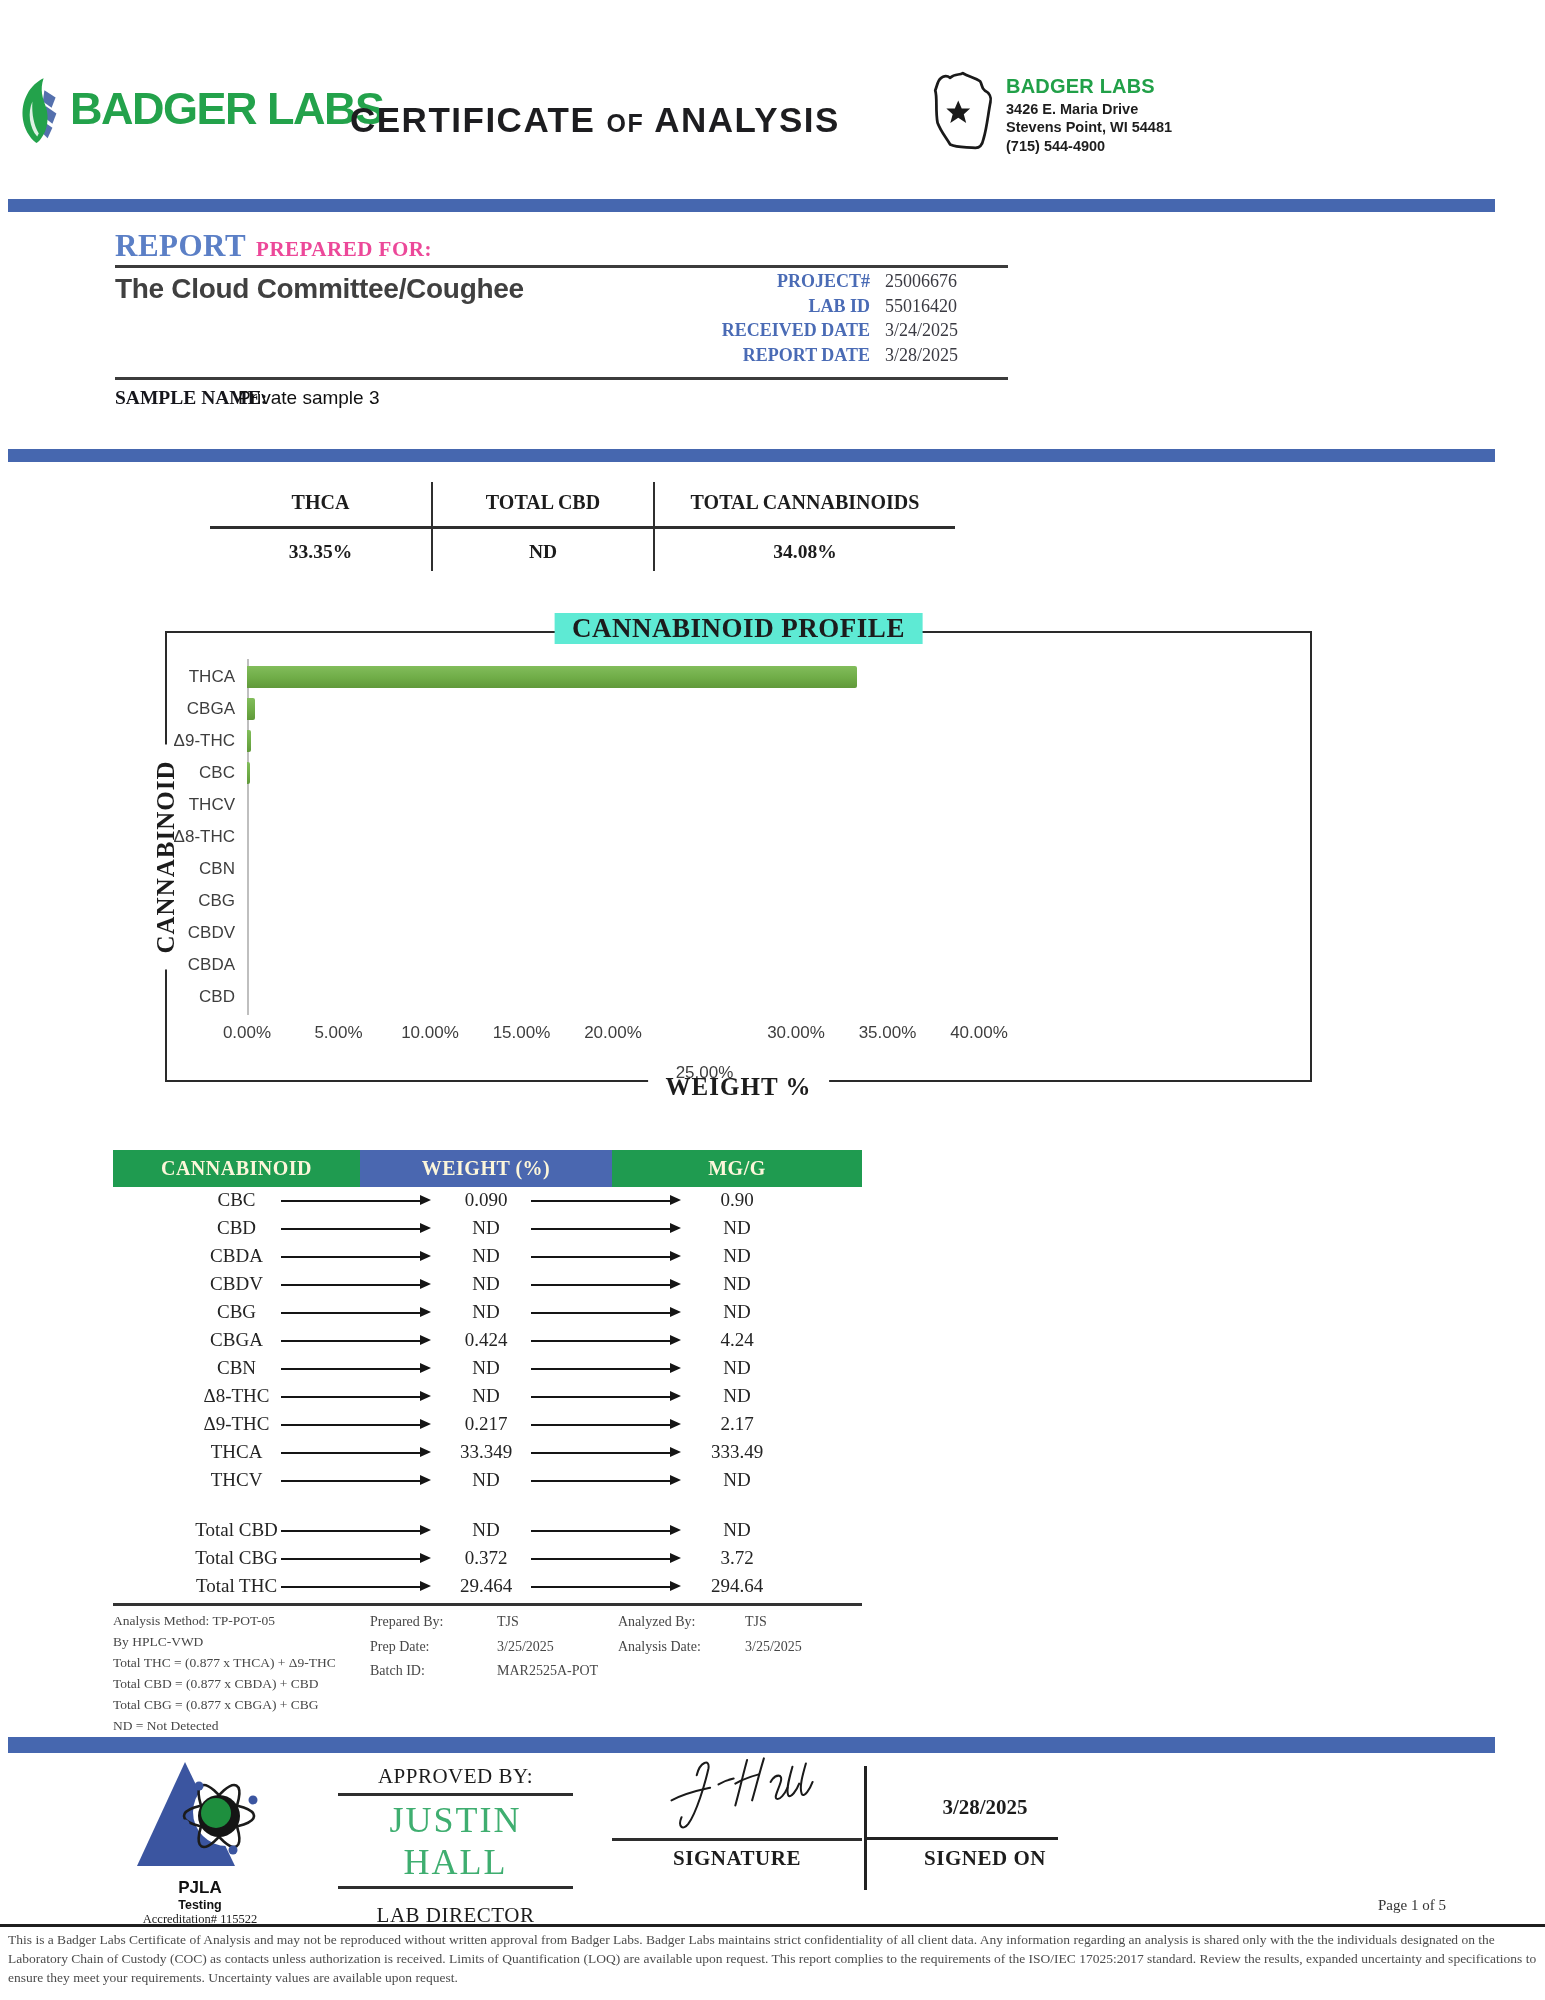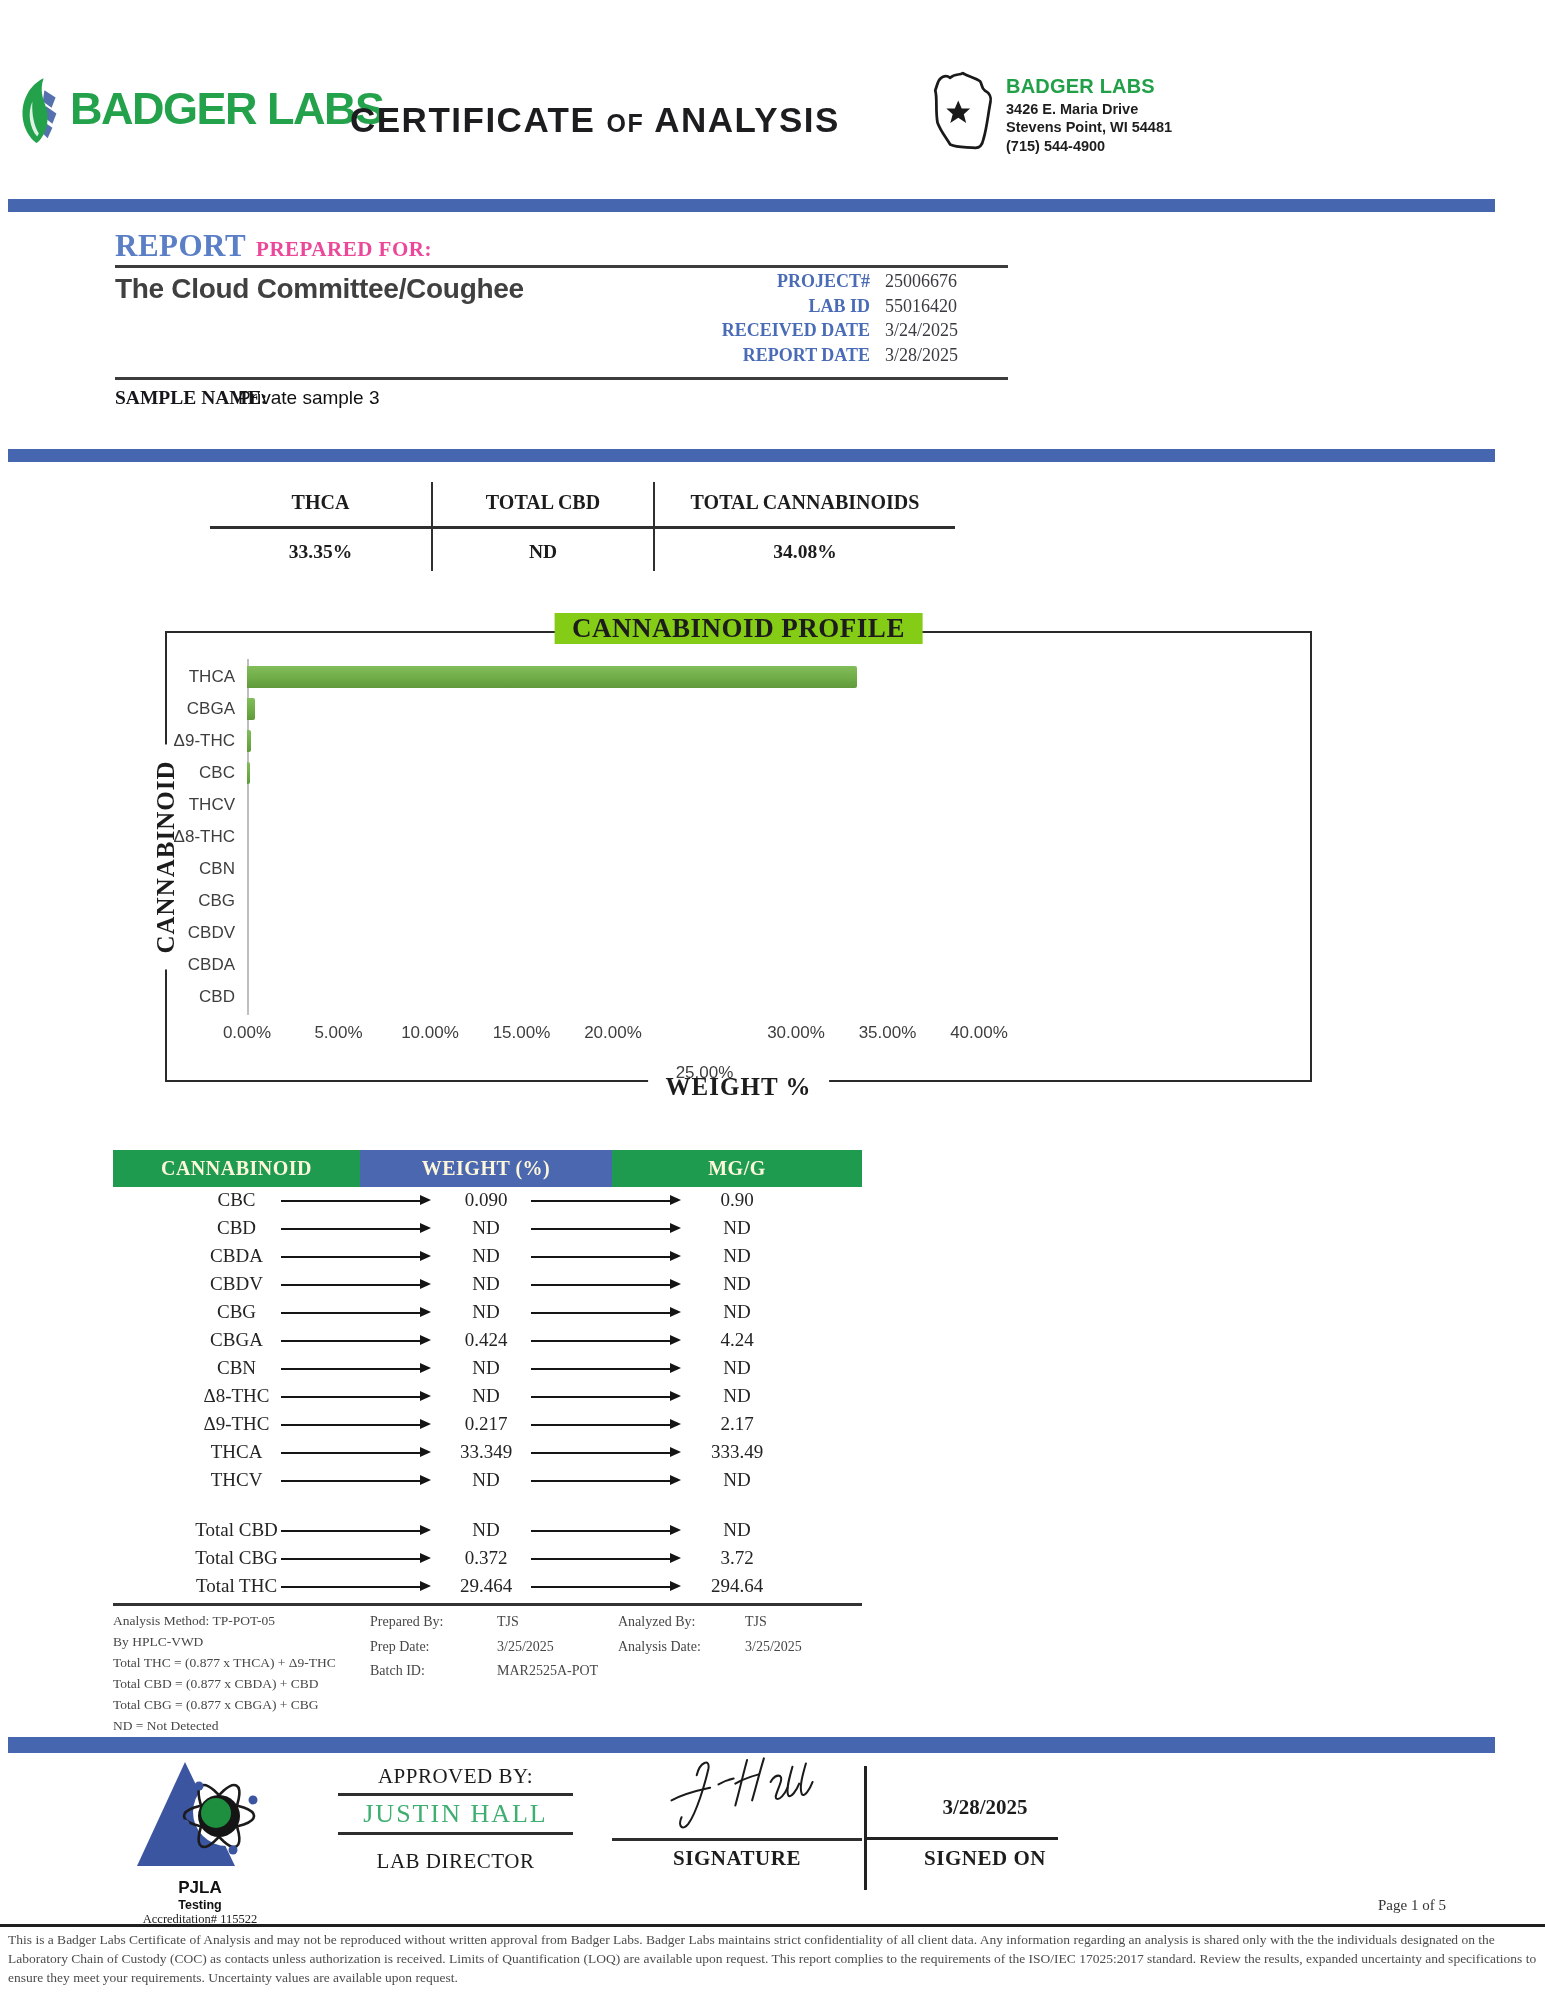--- a/index.html
+++ b/index.html
@@ -30,21 +30,21 @@
   #sample-name{left:238px;top:387px;font-size:19px;color:#101010;}
 
   
   #summary-table{left:210px;top:482px;width:745px;display:grid;grid-template-columns:223px 222px 300px;}
   .sum-h{font-size:20px;font-weight:700;text-align:center;padding-top:9px;height:35px;border-bottom:3px solid #2f2f2f;}
   .sum-v{font-size:19.5px;font-weight:700;text-align:center;padding-top:12px;height:30px;}
   .sum-br{border-right:2.2px solid #2f2f2f;}
 
   
   #chart-box{left:165px;top:631px;width:1143px;height:447px;border:2px solid #2a2a2a;}
-  #chart-title{top:-20px;left:50%;transform:translateX(-50%);background:#84cc16;padding:0 18px;
+  #chart-title{top:-20px;left:50%;transform:translateX(-50%);background:#5eead4;padding:0 18px;
                font-size:27px;font-weight:700;letter-spacing:.5px;white-space:nowrap;}
   #chart-ylabel{top:50%;left:-1px;transform:translate(-50%,-50%) rotate(-90deg);background:#fff;
                 padding:0 16px;font-size:25px;font-weight:700;letter-spacing:1px;white-space:nowrap;}
   #chart-xlabel{bottom:-21px;left:50%;transform:translateX(-50%);background:#fff;padding:0 18px;
                 font-size:25px;font-weight:700;letter-spacing:1px;white-space:nowrap;}
   #chart-axis{left:80px;top:26px;width:1.5px;height:356px;background:#bfbfbf;}
   #chart-rows{left:0;top:28px;width:100%;}
   .c-row{display:flex;align-items:center;height:32px;}
   .c-cat{width:68px;padding-right:12px;text-align:right;font-family:"Liberation Sans",sans-serif;
          font-size:17px;color:#3e3e3e;}
@@ -84,21 +84,21 @@
   .fn-value{display:inline-block;}
 
   
   #pjla-block{left:95px;top:1760px;width:210px;text-align:center;}
   #pjla-org{font-size:17px;font-weight:700;font-family:"Liberation Sans",sans-serif;color:#101010;margin-top:2px;}
   #pjla-testing{font-size:12.5px;font-weight:700;font-family:"Liberation Sans",sans-serif;color:#101010;}
   #pjla-accred{font-size:12.5px;color:#222;}
   #approved-block{left:338px;top:1764px;width:235px;text-align:center;}
   #approved-label{font-size:21px;padding-bottom:4px;color:#1c1c1c;letter-spacing:.5px;}
   .thick-line{height:3px;background:#2e2e2e;}
-  #approver-name{font-size:26px;letter-spacing:2px;color:#3fae70;padding:3px 0;}
+  #approver-name{font-size:36px;letter-spacing:2px;color:#3fae70;padding:3px 0;}
   #approver-title{font-size:21px;padding-top:14px;letter-spacing:.5px;}
   #sig-block{left:612px;top:1750px;width:250px;text-align:center;}
   #sig-label{font-size:21px;font-weight:700;margin-top:5px;letter-spacing:.5px;}
   #footer-vline{left:864px;top:1766px;width:2.5px;height:124px;background:#222;}
   #signed-date{left:885px;top:1795px;width:200px;text-align:center;font-size:21px;font-weight:700;}
   #signed-line{left:866px;top:1837px;width:192px;height:2.5px;background:#222;}
   #signed-on{left:885px;top:1846px;width:200px;text-align:center;font-size:21px;font-weight:700;letter-spacing:.5px;}
   #page-num{left:1378px;top:1897px;font-size:15px;color:#333;}
   #bottom-rule{left:0;top:1924px;width:1545px;height:2.5px;background:#1f1f1f;}
   #disclaimer{left:8px;top:1931px;width:1534px;font-size:13.5px;line-height:1.4;color:#4c4c4c;}

